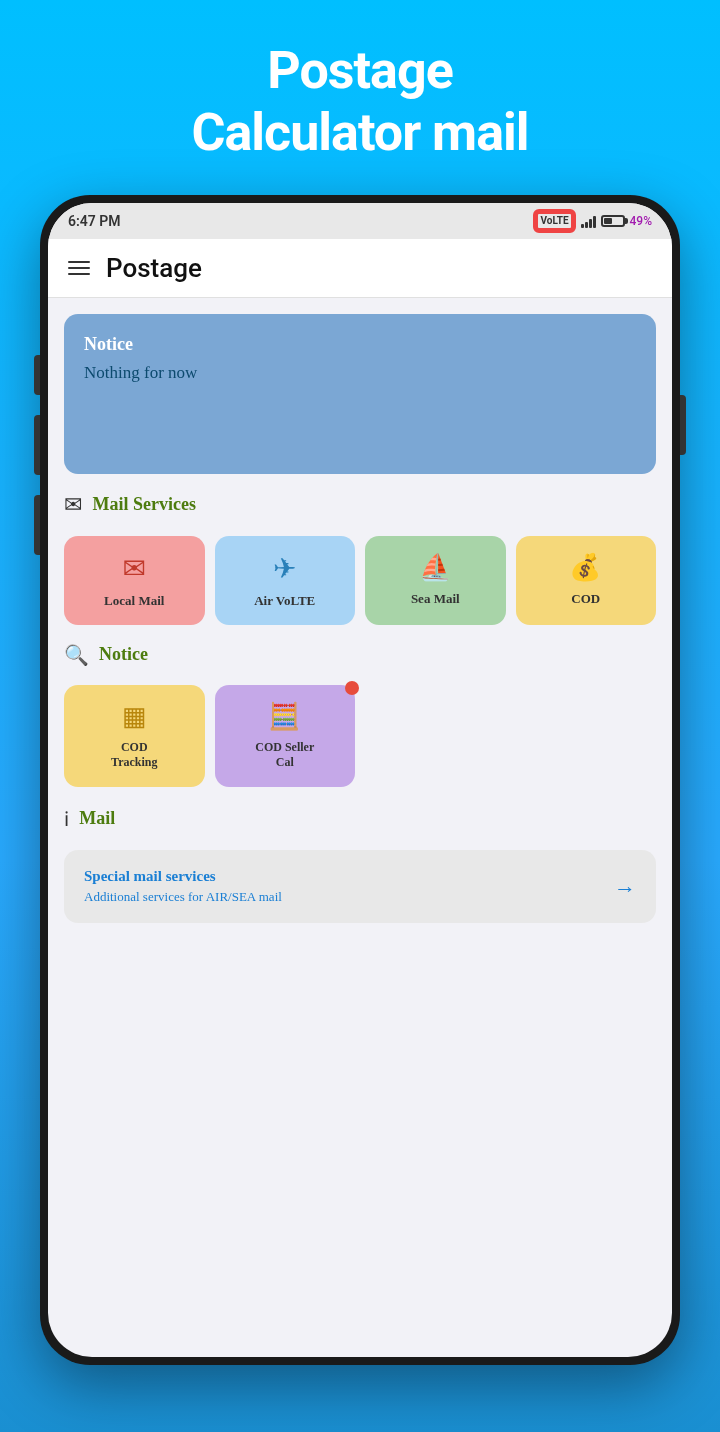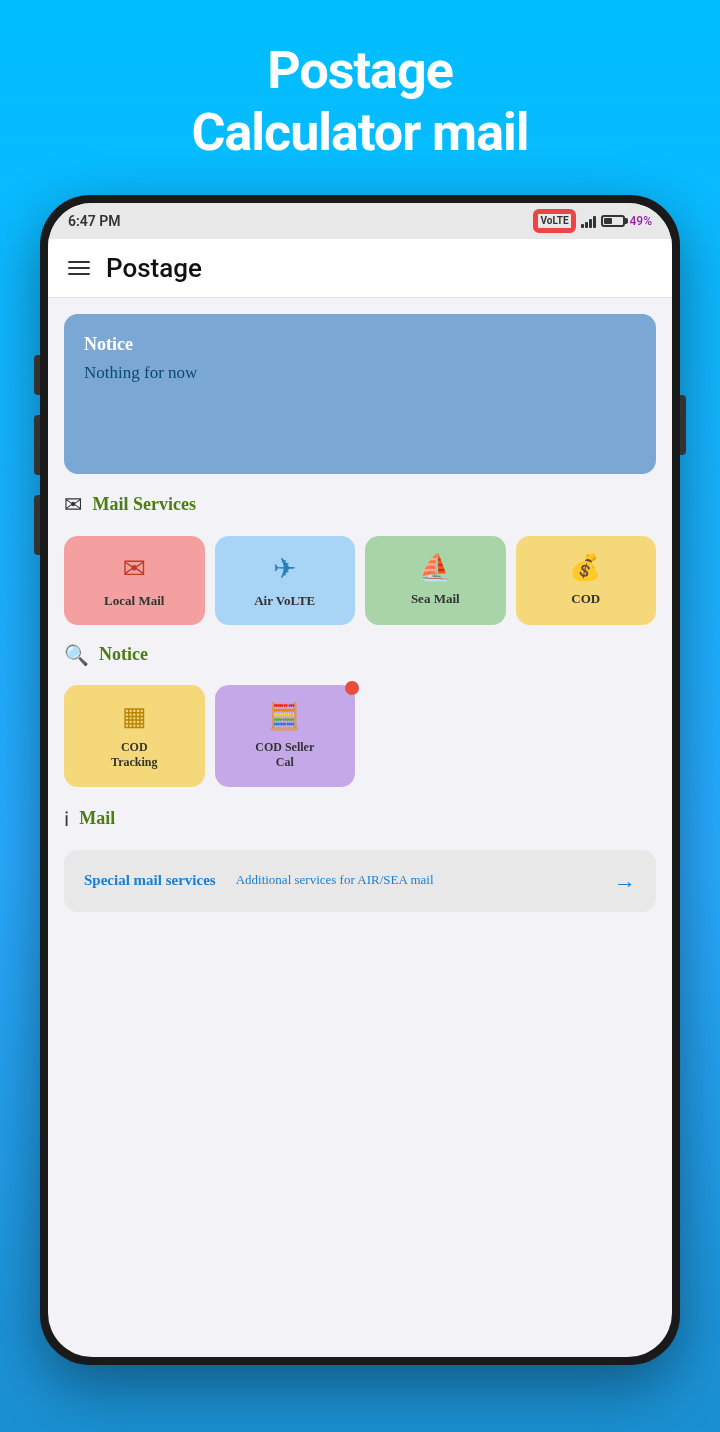--- a/index.html
+++ b/index.html
@@ -262,21 +262,22 @@
       background: #e8e8e8;
       border-radius: 14px;
       padding: 18px 20px;
       display: flex;
       justify-content: space-between;
       align-items: center;
       cursor: pointer;
     }
     .other-card-content {
       display: flex;
-      gap: 20px;
+      flex-direction: column;
+      gap: 4px;
     }
     .other-card-title {
       font-size: 15px;
       font-weight: 600;
       color: #1a7fd4;
     }
     .other-card-sub {
       font-size: 13px;
       color: #1a7fd4;
     }

